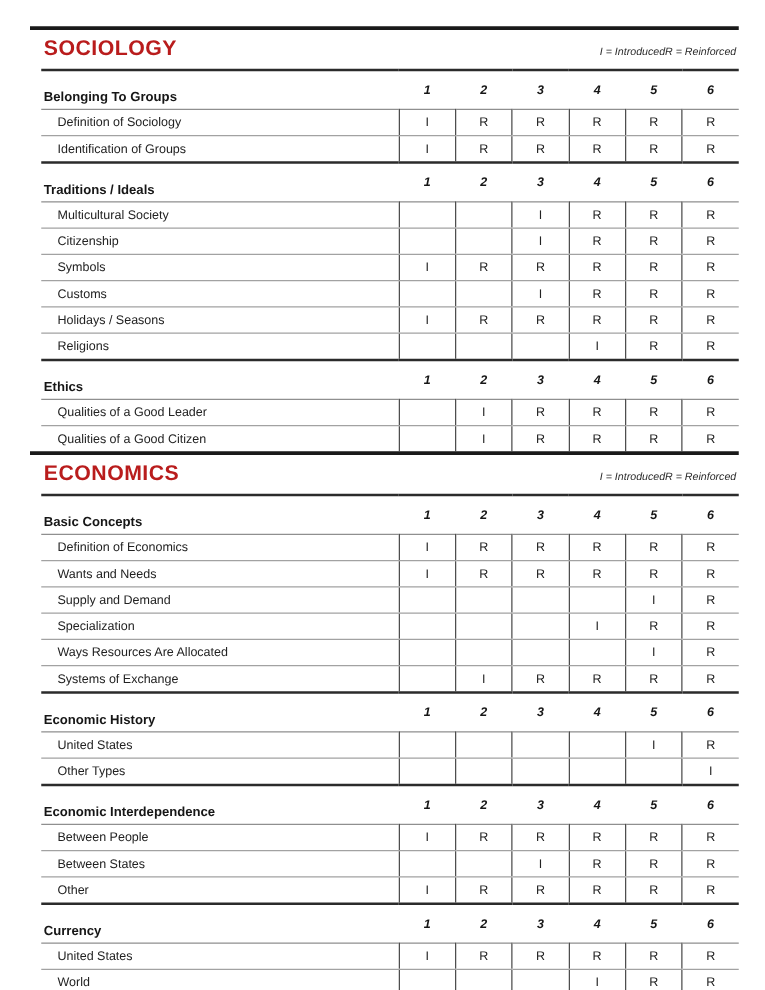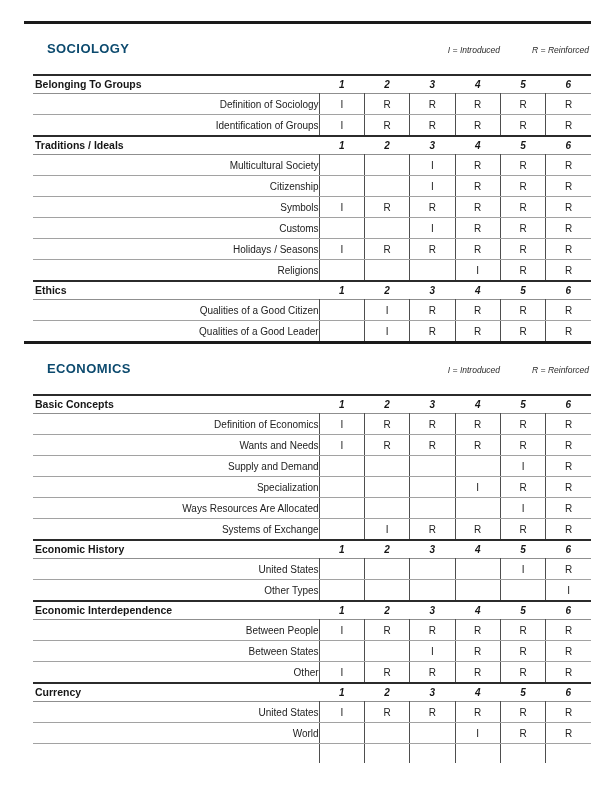--- a/index.html
+++ b/index.html
@@ -23,29 +23,28 @@
   .subject + .subject {
     border-top: 3px solid #1a1a1a;
   }
   .subject-header {
     display: flex;
     align-items: baseline;
     justify-content: space-between;
     padding: 5px 1px 6px 11px;
   }
   .subject-title {
-    margin: 12px;
-    font-size: 13px;
+    margin: 0;
+    font-size: 17px;
     font-weight: bold;
     letter-spacing: 0.4px;
-    color: #0c4a6e;
+    color: #b91c1c;
   }
   .legend {
     display: flex;
-    gap: 32px;
     font-size: 8.5px;
     font-style: italic;
     color: #2a2a2a;
     padding-right: 1px;
   }
   table.section-table {
     margin-left: 9px;
     width: 558px;
     border-collapse: collapse;
     table-layout: fixed;
@@ -53,40 +52,40 @@
   col.col-label { width: 286px; }
   col.col-grade { width: 45.3px; }
   tr.section-header-row {
     border-top: 2px solid #2b2b2b;
     border-bottom: 1px solid #8f8f8f;
   }
   th.section-name {
     text-align: left;
     font-size: 10.5px;
     font-weight: bold;
-    padding: 2px 0 3px 2px;
+    padding: 15px 0 3px 2px;
     color: #161616;
   }
   th.grade-head {
     font-size: 10px;
     font-weight: bold;
     font-style: italic;
     text-align: center;
     padding: 3px 0;
     color: #161616;
   }
   tbody td {
     height: 20px;
     border-bottom: 1px solid #a2a2a2;
     font-size: 10px;
     vertical-align: middle;
     padding: 0;
   }
   td.topic-label {
-    text-align: right;
+    text-align: left;
     padding-left: 13px;
     color: #222222;
   }
   td.mark-cell {
     border-left: 1px solid #4e4e4e;
     text-align: center;
     color: #222222;
   }
   tbody tr:last-child td { border-bottom: none; }
   tr.empty-row td { height: 19px; border-bottom: none; }
@@ -249,31 +248,31 @@
       <th class="grade-head">1</th>
               <th class="grade-head">2</th>
               <th class="grade-head">3</th>
               <th class="grade-head">4</th>
               <th class="grade-head">5</th>
               <th class="grade-head">6</th>
             </tr>
     </thead>
     <tbody>
   <tr class="topic-row">
+    <td class="topic-label">Qualities of a Good Leader</td>
+  <td class="mark-cell"></td>
+              <td class="mark-cell">I</td>
+              <td class="mark-cell">R</td>
+              <td class="mark-cell">R</td>
+              <td class="mark-cell">R</td>
+              <td class="mark-cell">R</td>
+            </tr>
+
+  <tr class="topic-row">
     <td class="topic-label">Qualities of a Good Citizen</td>
-  <td class="mark-cell"></td>
-              <td class="mark-cell">I</td>
-              <td class="mark-cell">R</td>
-              <td class="mark-cell">R</td>
-              <td class="mark-cell">R</td>
-              <td class="mark-cell">R</td>
-            </tr>
-
-  <tr class="topic-row">
-    <td class="topic-label">Qualities of a Good Leader</td>
   <td class="mark-cell"></td>
               <td class="mark-cell">I</td>
               <td class="mark-cell">R</td>
               <td class="mark-cell">R</td>
               <td class="mark-cell">R</td>
               <td class="mark-cell">R</td>
             </tr>
 </tbody>
   </table>
 </section>

